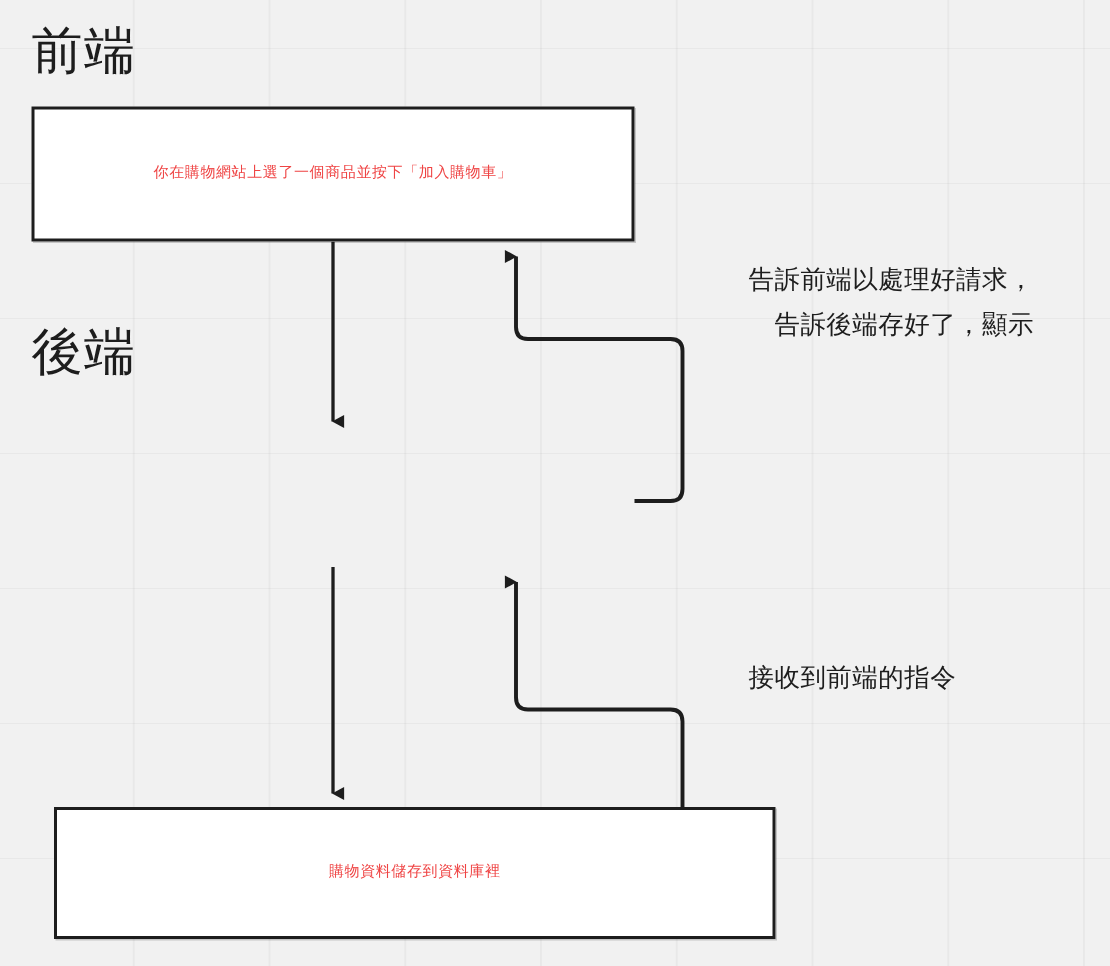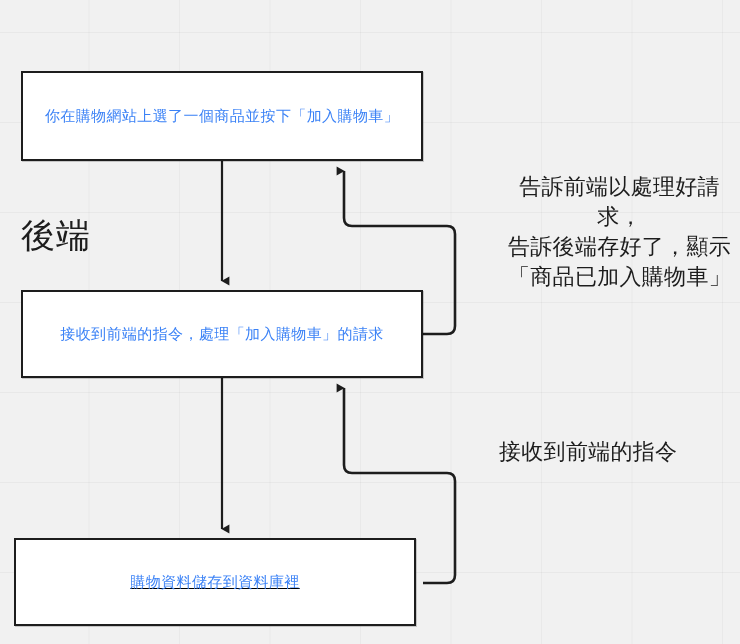--- a/index.html
+++ b/index.html
@@ -44,33 +44,33 @@
     position: absolute;
     background: #ffffff;
     border: 2.5px solid #1d1d1d;
     box-sizing: border-box;
     display: flex;
     align-items: center;
     justify-content: center;
     box-shadow: 1px 1px 0 rgba(0,0,0,0.18);
   }
   .node-text {
-    font-size: 15px;
-    color: #3b82f6;
+    font-size: 10px;
+    color: #ef4444;
     line-height: 22px;
     text-align: center;
     letter-spacing: 0.4px;
     font-family: "DejaVu Sans", "Liberation Sans", sans-serif;
   }
   .annotation {
     position: absolute;
     color: #1d1d1d;
-    font-size: 22px;
+    font-size: 17px;
     line-height: 30px;
-    text-align: center;
+    text-align: right;
     letter-spacing: 0.3px;
     font-family: "DejaVu Sans", "Liberation Sans", sans-serif;
   }
   .edges {
     position: absolute;
     left: 0;
     top: 0;
     width: 740px;
     height: 644px;
     pointer-events: none;
@@ -103,39 +103,36 @@
 
     <g>
       <path d="M423,334 L447,334 Q455,334 455,326 L455,234 Q455,226 447,226 L352,226 Q344,226 344,218 L344,171" stroke="#1d1d1d" stroke-width="2.6" fill="none" stroke-linecap="butt" stroke-linejoin="round" marker-end="url(#arrowUp)"></path>
     </g>
 
     <g>
       <path d="M423,583 L447,583 Q455,583 455,575 L455,481 Q455,473 447,473 L352,473 Q344,473 344,465 L344,388" stroke="#1d1d1d" stroke-width="2.6" fill="none" stroke-linecap="butt" stroke-linejoin="round" marker-end="url(#arrowUp)"></path>
     </g>
   </svg>
 
+  <div class="section-label" style="left:21px; top:14px;">前端</div>
 
   <div class="section-label" style="left:21px; top:215px;">後端</div>
 
 
   <div class="node" style="left:21px; top:71px; width:402px; height:90px;">
     <span class="node-text">你在購物網站上選了一個商品並按下「加入購物車」</span>
   </div>
 
-  <div class="node" style="left:21px; top:290px; width:402px; height:88px;">
-    <span class="node-text">接收到前端的指令，處理「加入購物車」的請求</span>
-  </div>
 
-  <div class="node" style="left:14px; top:538px; width:402px; height:88px;text-decoration:underline;">
+  <div class="node" style="left:36px; top:538px; width:481px; height:88px;">
     <span class="node-text">購物資料儲存到資料庫裡</span>
   </div>
 
   <div class="annotation" style="left:499px; top:172px;">
     <div>告訴前端以處理好請求，</div>
     <div>告訴後端存好了，顯示</div>
-    <div>「商品已加入購物車」</div>
   </div>
 
   <div class="annotation" style="left:499px; top:437px;">
     <div>接收到前端的指令</div>
   </div>
 
 </div>
 
 </body></html>

